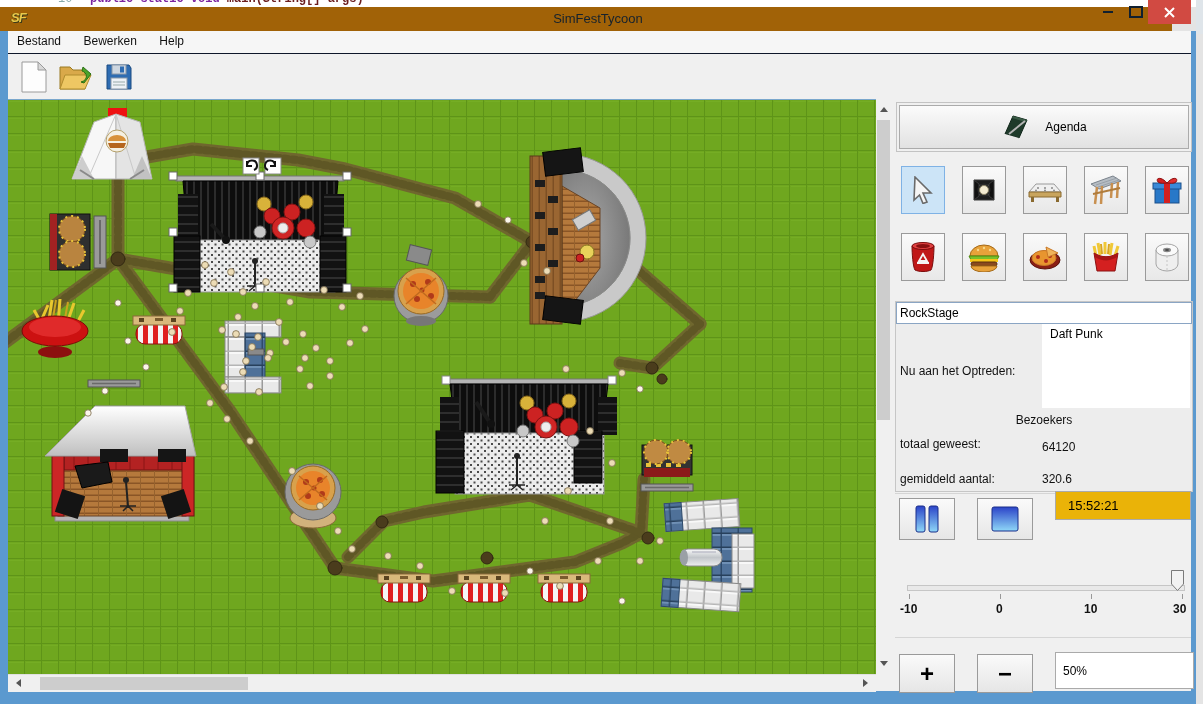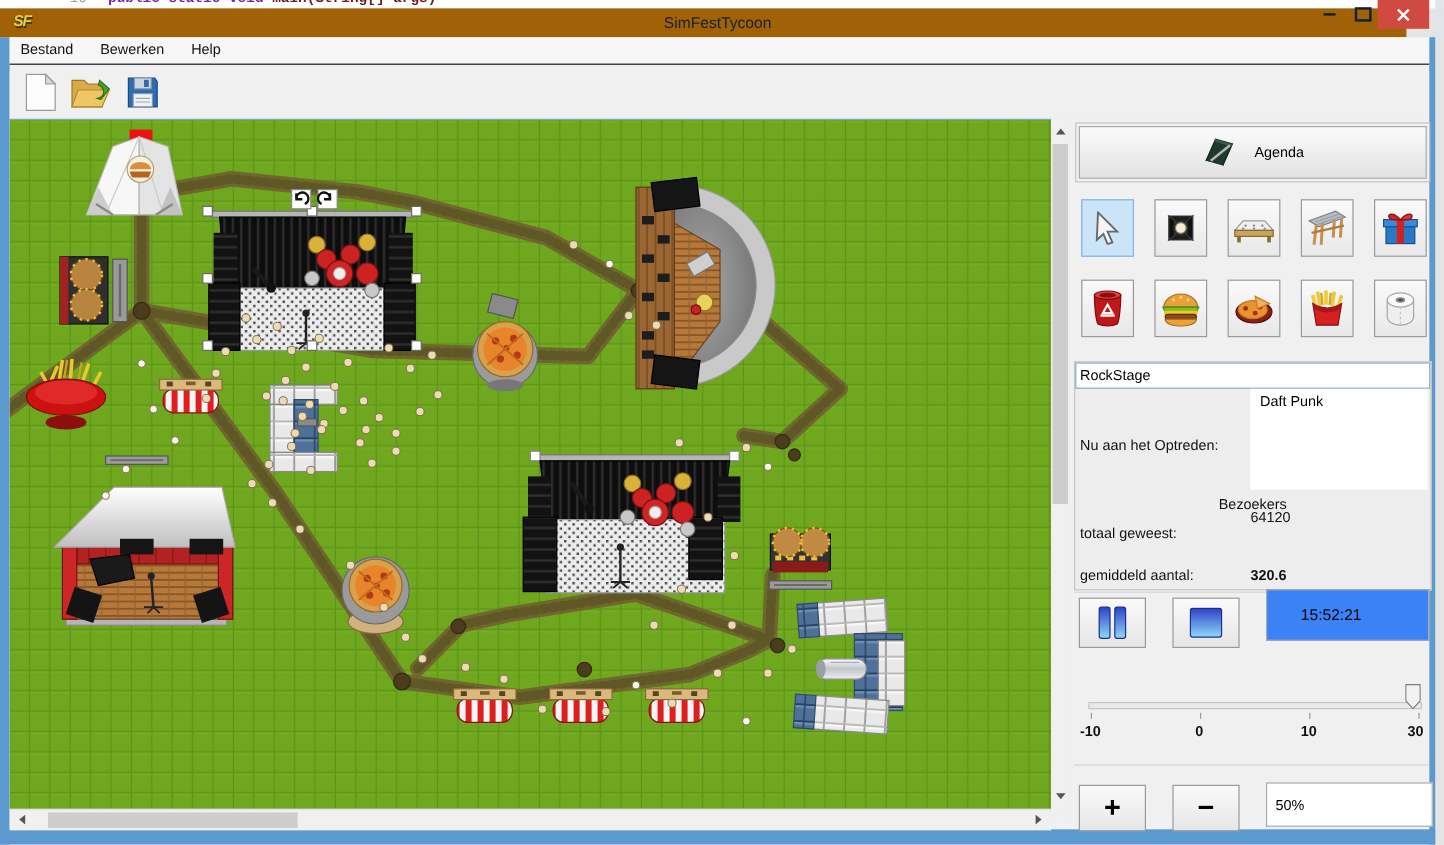--- a/index.html
+++ b/index.html
@@ -58,28 +58,28 @@
   .tool-btn{position:absolute;width:42px;height:46px;border:1px solid #9a9a9a;background:linear-gradient(#fafafa,#e8e8e8);
             display:flex;align-items:center;justify-content:center;}
   .tool-btn.selected{background:#cce4f7;border:1px solid #7fb2e5;}
   #info-box{position:absolute;left:4px;top:202px;width:296px;height:189px;border:1px solid #c6c6c6;background:#ededed;}
   #stage-name{position:absolute;left:0px;top:0px;width:288px;height:18px;border:1px solid #8aa5c4;background:#fff;
               font-size:12px;padding:1px 3px;font-family:"Liberation Sans",sans-serif;}
   #now-box{position:absolute;left:146px;top:22px;width:148px;height:84px;background:#fff;}
   #now-value{padding:3px 8px;font-size:12px;}
   #lbl-now{left:4px;top:62px;} 
   #lbl-visitors{left:0;top:111px;width:296px;text-align:center;}
-  #lbl-total{left:4px;top:135px;} #val-total{left:146px;top:122px;text-align:right;}
-  #lbl-avg{left:4px;top:170px;} #val-avg{left:146px;top:170px;font-weight:bold;}
+  #lbl-total{left:4px;top:135px;} #val-total{left:146px;top:138px;text-align:right;}
+  #lbl-avg{left:4px;top:170px;} #val-avg{left:146px;top:170px;}
   #controls-box{position:absolute;left:4px;top:394px;width:296px;height:53px;border-top:1px solid #d5d5d5;}
   .ctl-btn{position:absolute;top:4px;width:54px;height:40px;border:1px solid #9a9a9a;background:linear-gradient(#fafafa,#e6e6e6);
            display:flex;align-items:center;justify-content:center;}
   #btn-pause{left:4px;} #btn-stop{left:82px;}
-  #time-box{position:absolute;left:160px;top:-3px;width:136px;height:43px;border:1px solid #aaa;background:#3b82f6;
-            font-size:13px;display:flex;align-items:center;padding-left:28px;box-sizing:border-box;}
+  #time-box{position:absolute;left:160px;top:-3px;width:136px;height:29px;border:1px solid #aaa;background:#eab308;
+            font-size:13px;display:flex;align-items:center;padding-left:12px;box-sizing:border-box;}
   
   #slider-zone{position:absolute;left:4px;top:447px;width:296px;height:90px;font-weight:bold;}
   #slider-track{position:absolute;left:12px;top:39px;width:276px;height:4px;background:#e9e9e9;border:1px solid #c6c6c6;}
   #slider-thumb{position:absolute;left:276px;top:24px;}
   .tickmark{position:absolute;top:48px;width:1px;height:5px;background:#999;}
   .ticklab{position:absolute;top:56px;font-size:12px;color:#111;}
   #bottom-zone{position:absolute;left:4px;top:538px;width:296px;height:54px;border-top:1px solid #d5d5d5;}
   .zoom-btn{position:absolute;top:16px;width:54px;height:37px;border:1px solid #9a9a9a;background:linear-gradient(#fafafa,#e6e6e6);
             font-size:24px;font-weight:bold;color:#000;display:flex;align-items:center;justify-content:center;line-height:1;}
   #btn-zoomin{left:4px;} #btn-zoomout{left:82px;}

